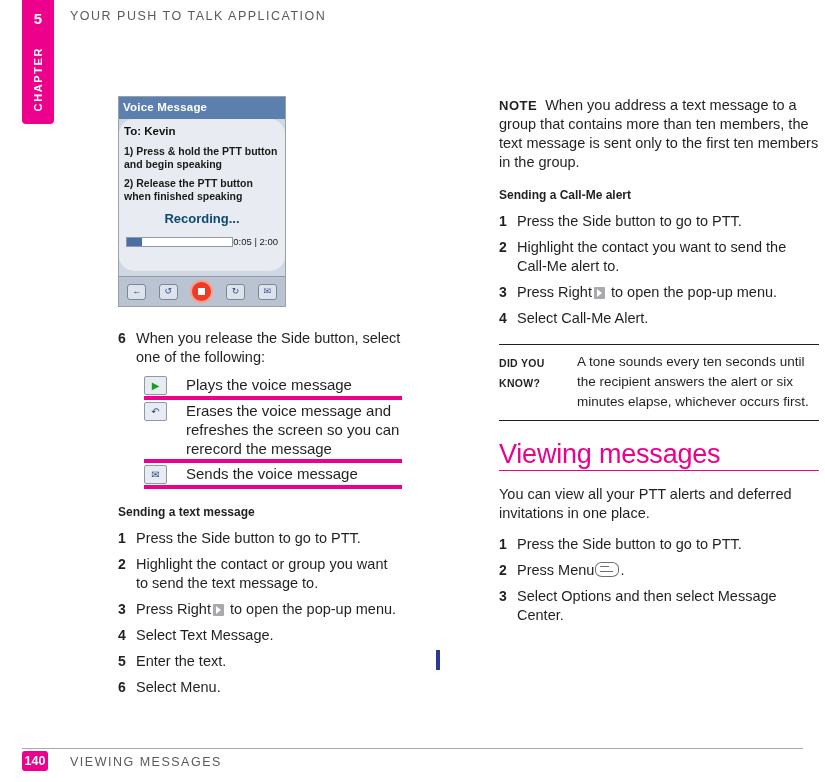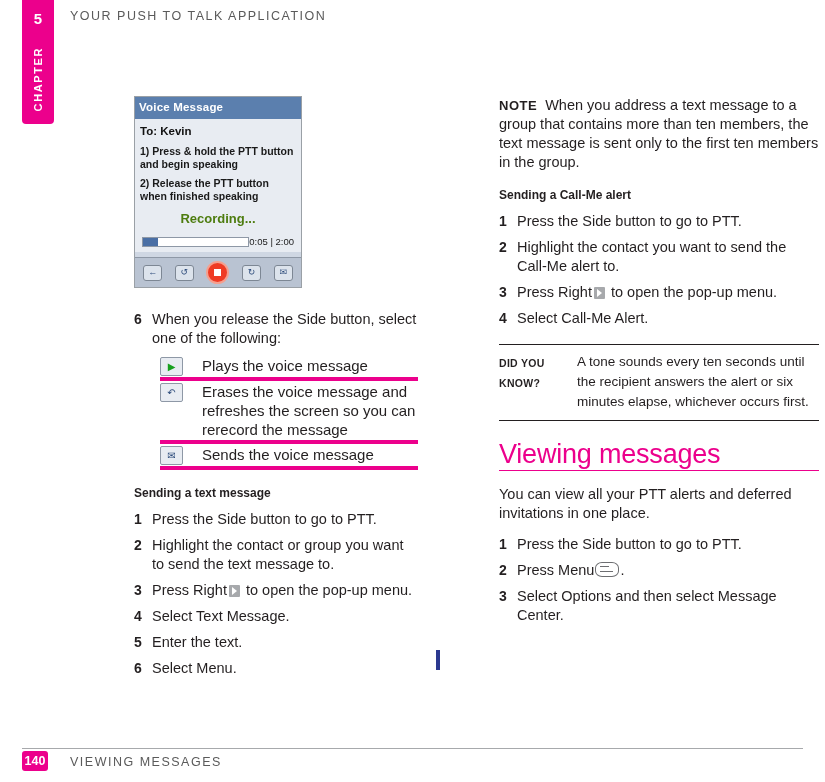--- a/index.html
+++ b/index.html
@@ -73,21 +73,21 @@
   }
 
   
   .col {
     position: absolute;
     top: 96px;
     font-size: 14.5px;
     line-height: 19px;
   }
   .col-left {
-    left: 134px;
+    left: 118px;
     width: 285px;
   }
   .col-right {
     left: 460px;
     width: 320px;
     margin-left: 39px;
   }
 
   
   .device-figure {
@@ -100,37 +100,38 @@
   .dev-titlebar {
     background: #5b7fae;
     color: #ffffff;
     font-size: 11.5px;
     font-weight: bold;
     padding: 1px 4px 2px 4px;
     letter-spacing: 0.2px;
   }
   .dev-body {
     background: #e8ecf2;
-    padding: 3px 5px 1px 5px;
+    padding: 3px 5px 20px 5px;
+    border-radius: 15px;
   }
   .dev-to {
     font-size: 11.5px;
     font-weight: bold;
     color: #111111;
     margin-bottom: 4px;
   }
   .dev-step {
     font-size: 10.5px;
     font-weight: bold;
     color: #1a1a1a;
     line-height: 12.5px;
     margin-bottom: 7px;
   }
   .dev-recording {
-    color: #4d7c0f;
+    color: #0c4a6e;
     font-weight: bold;
     font-size: 13px;
     text-align: center;
     margin: 4px 0 4px 0;
   }
   .dev-progress-row {
     display: flex;
     align-items: center;
     gap: 0;
     padding: 0 2px;

